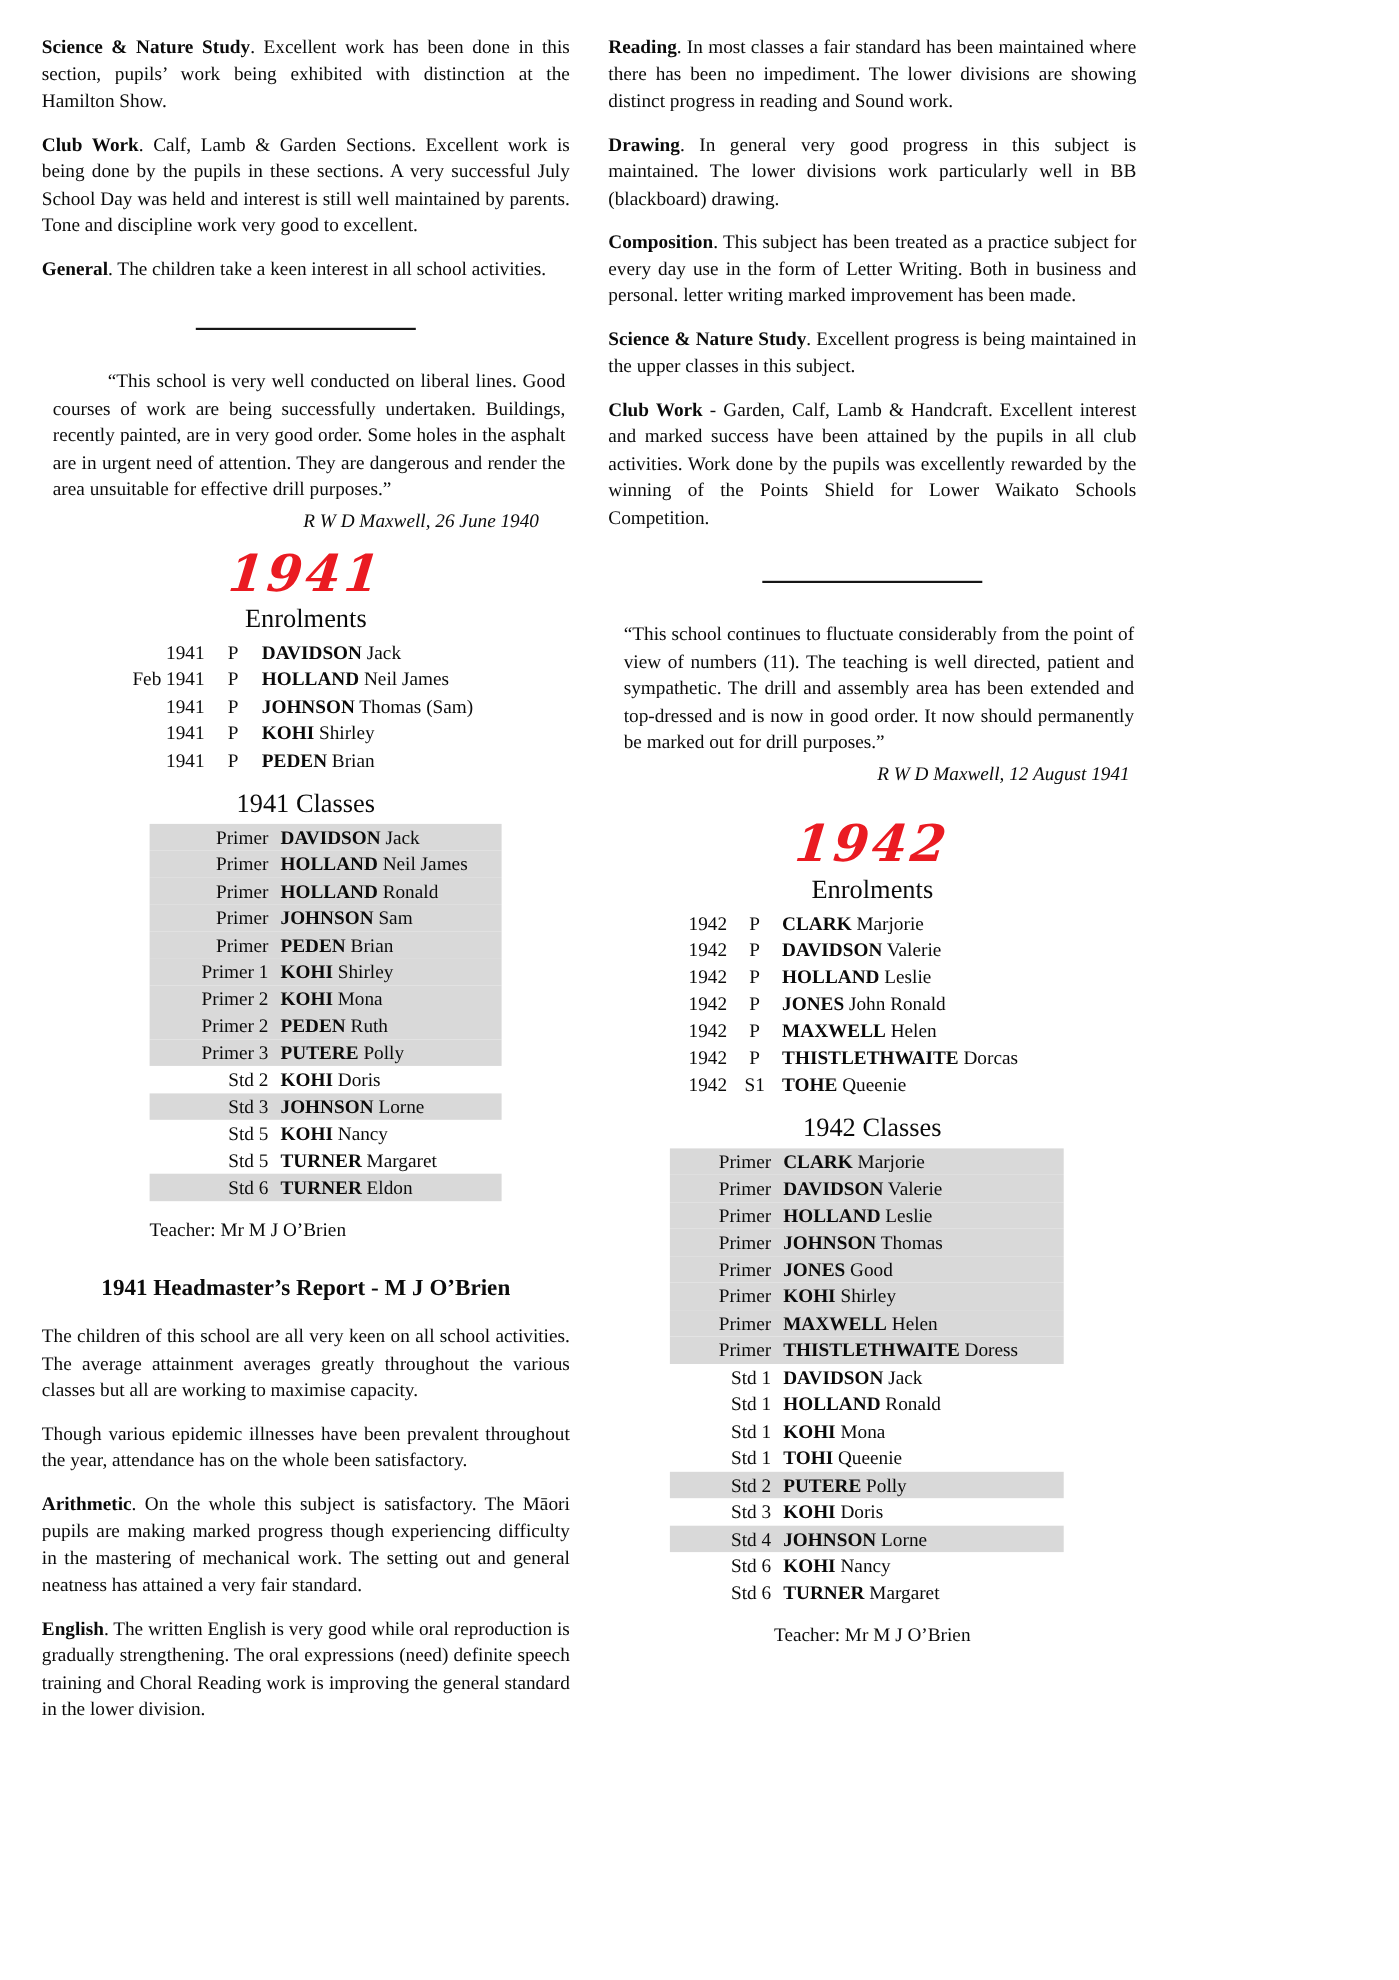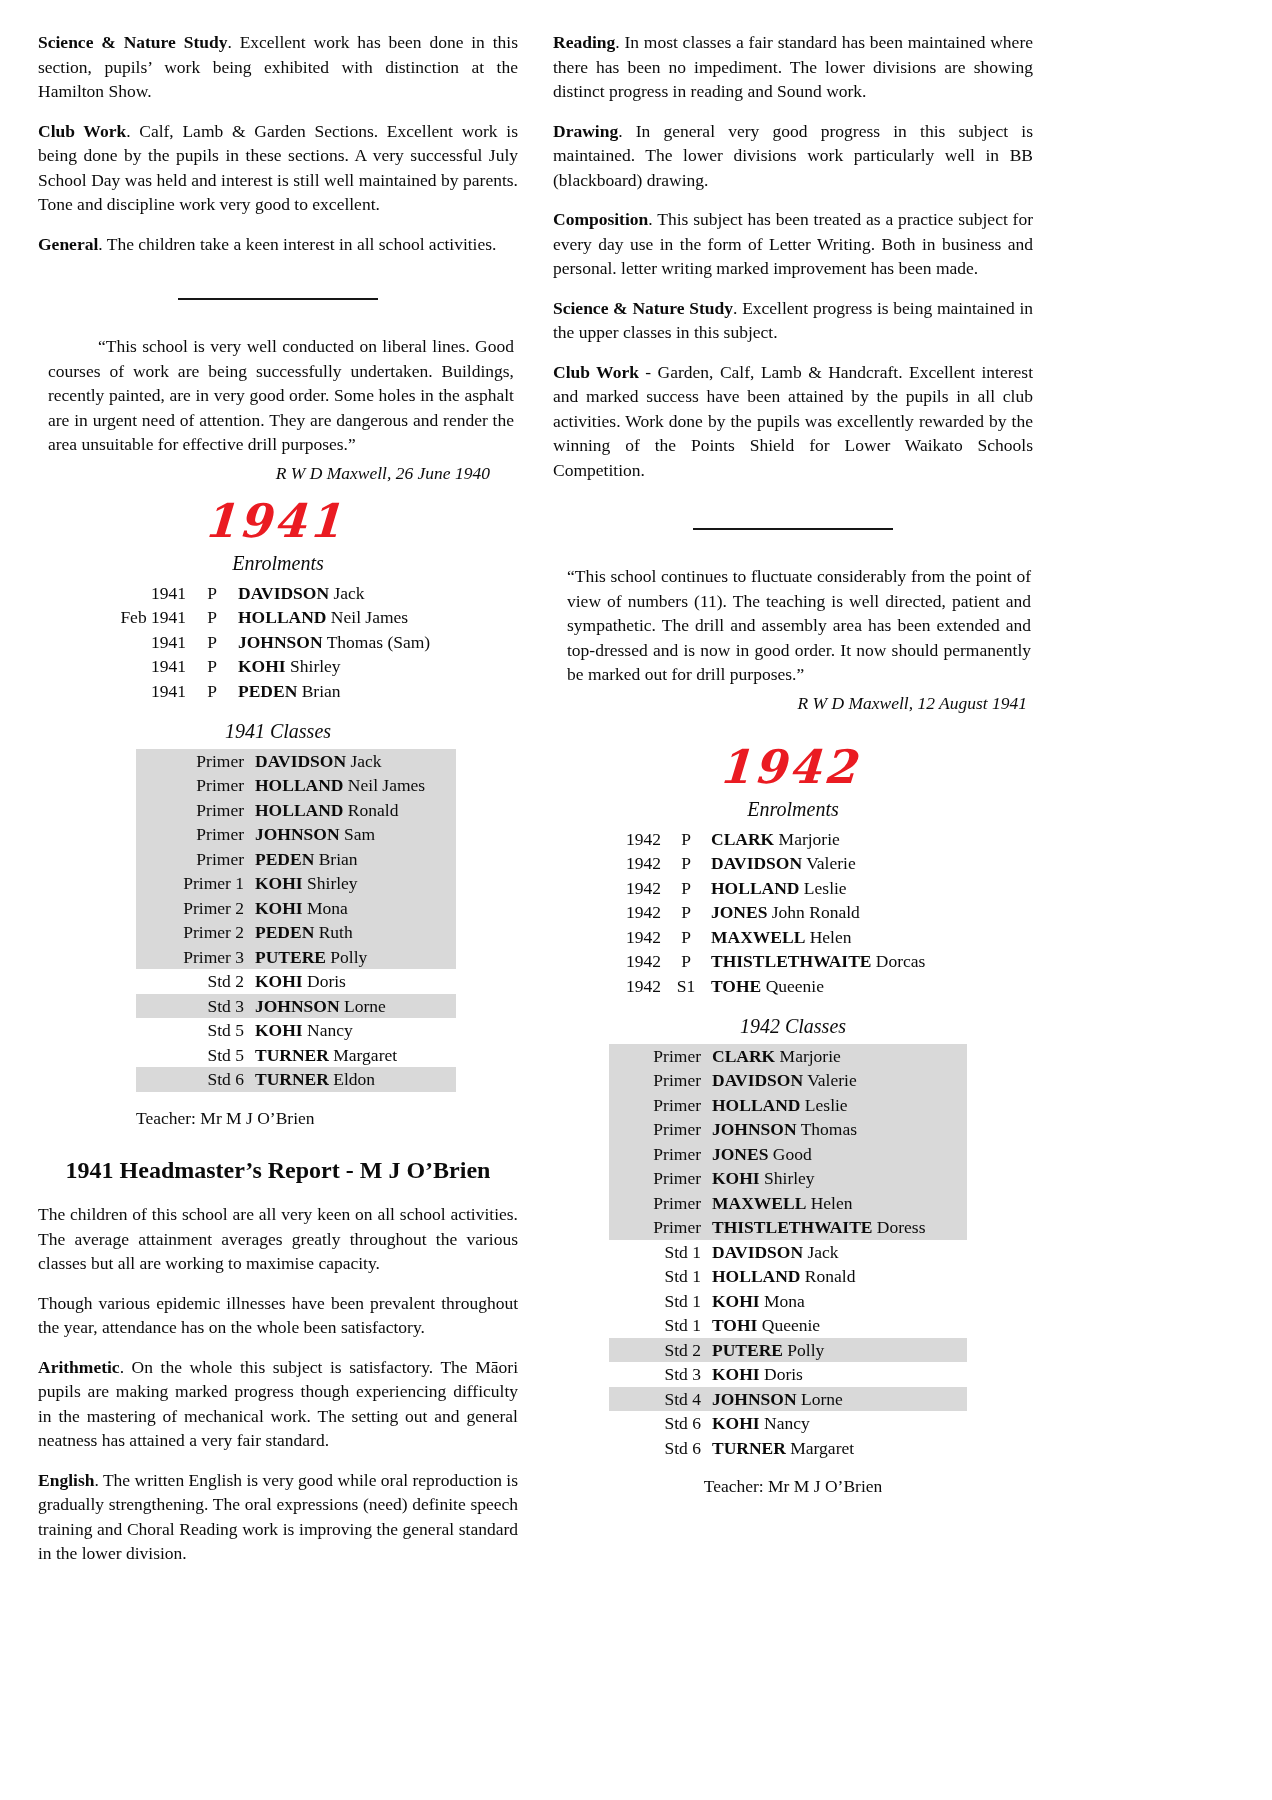--- a/index.html
+++ b/index.html
@@ -33,42 +33,42 @@
     color:var(--accent-red, #ea1b22);
     text-align:center;
     font-family:"DejaVu Serif", serif;
     font-style:italic; font-weight:700;
     font-size:46px; line-height:52px; letter-spacing:3px;
     transform:skewX(-6deg);
     margin:10px 0 4px;
   }
   .col-right .year { margin-top:26px; }
 
-  .list-title { font-style:italic; text-align:center; font-size:20px; margin-bottom:5px; }
+  .list-title { text-align:center; font-size:24px; margin-bottom:5px; }
 
   .enrol-rows { margin-bottom:16px; }
   .enrol-row { display:grid; grid-template-columns:100px 28px auto; column-gap:12px; margin-left:48px; }
   .col-right .enrol-row { grid-template-columns:56px 26px auto; margin-left:52px; }
   .e-date { text-align:right; }
   .e-code { text-align:center; }
   .e-name b { font-weight:700; }
 
   .classes-rows { width:320px; margin:2px 0 14px 98px; }
   .col-right .classes-rows { width:358px; margin-left:56px; }
   .class-row { display:grid; grid-template-columns:108px auto; column-gap:11px; }
   .col-right .class-row { grid-template-columns:92px auto; }
   .c-label { text-align:right; }
   .c-name b { font-weight:700; }
   .shaded { background:var(--row-shade, #d9d9d9); }
 
   .teacher { margin-bottom:26px; }
   .teacher-left { margin-left:98px; }
   .teacher-right { text-align:center; margin-top:6px; }
 
-  .report-heading { font-weight:700; font-size:24px; line-height:28px; text-align:center; margin:24px 0 18px; }
+  .report-heading { font-weight:700; font-size:21px; line-height:28px; text-align:center; margin:24px 0 18px; }
 </style>
 </head>
 <body>
 
 <div class="page">
   <div class="columns">
 
     <div class="col col-left">
       <p class="para"><b>Science &amp; Nature Study</b><span>.  Excellent work has been done in this section, pupils’ work being exhibited with distinction at the Hamilton Show.</span></p>
       <p class="para"><b>Club Work</b><span>. Calf, Lamb &amp; Garden Sections.  Excellent work is being done by the pupils in these sections.  A very successful July School Day was held and interest is still well maintained by parents. Tone and discipline work very good to excellent.</span></p>

